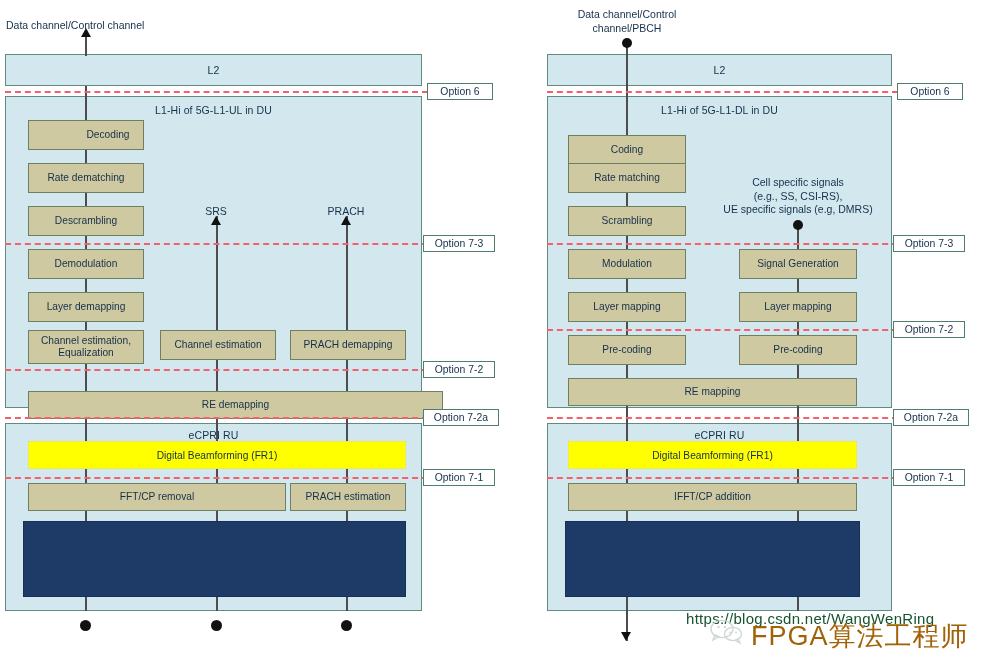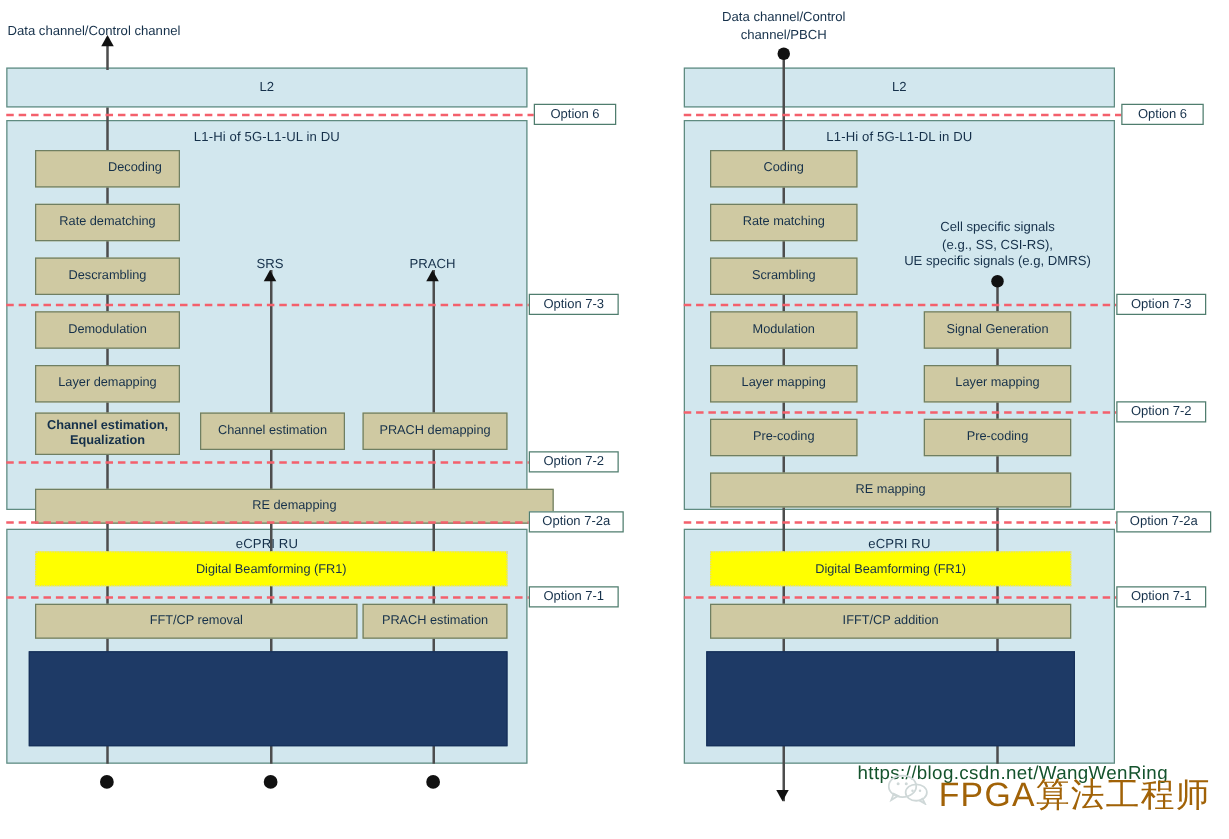--- a/index.html
+++ b/index.html
@@ -168,21 +168,21 @@
     <div class="abs vline" style="left:85px;top:86px;height:525px;"></div>
     <div class="abs vline" style="left:216px;top:216px;height:395px;"></div>
     <div class="abs vline" style="left:346px;top:216px;height:395px;"></div>
 
     <div class="abs pbox" style="left:28px;top:120px;width:116px;height:30px;padding-left:44px;">Decoding</div>
     <div class="abs pbox" style="left:28px;top:163px;width:116px;height:30px;">Rate dematching</div>
     <div class="abs pbox" style="left:28px;top:206px;width:116px;height:30px;">Descrambling</div>
     <div class="abs pbox" style="left:28px;top:249px;width:116px;height:30px;">Demodulation</div>
     <div class="abs pbox" style="left:28px;top:292px;width:116px;height:30px;">Layer demapping</div>
     <div class="abs pbox" style="left:28px;top:330px;width:116px;height:34px;">
-      <span style="white-space:pre-line;font-weight:bold;">Channel estimation,
+      <span style="white-space:pre-line;">Channel estimation,
 Equalization</span>
     </div>
 
     <div class="flabel" style="left:176px;top:205px;width:80px;">SRS</div>
     <div class="abs uparrow" style="left:211px;top:216px;"></div>
 
     <div class="flabel" style="left:306px;top:205px;width:80px;">PRACH</div>
     <div class="abs uparrow" style="left:341px;top:216px;"></div>
 
     <div class="abs pbox" style="left:160px;top:330px;width:116px;height:30px;">Channel estimation</div>
@@ -233,21 +233,21 @@
     </div>
 
     <div class="abs vline" style="left:626px;top:44px;height:597px;"></div>
     <div class="abs vline" style="left:797px;top:222px;height:389px;"></div>
 
     <div class="flabel" style="left:700px;top:176px;width:196px;">Cell specific signals
 (e.g., SS, CSI-RS),
 UE specific signals (e.g, DMRS)</div>
     <div class="abs dot" style="left:793px;top:220px;width:10px;height:10px;"></div>
 
-    <div class="abs pbox" style="left:568px;top:120px;width:118px;height:30px;">Coding</div>
+    <div class="abs pbox" style="left:568px;top:135px;width:118px;height:30px;">Coding</div>
     <div class="abs pbox" style="left:568px;top:163px;width:118px;height:30px;">Rate matching</div>
     <div class="abs pbox" style="left:568px;top:206px;width:118px;height:30px;">Scrambling</div>
     <div class="abs pbox" style="left:568px;top:249px;width:118px;height:30px;">Modulation</div>
     <div class="abs pbox" style="left:568px;top:292px;width:118px;height:30px;">Layer mapping</div>
     <div class="abs pbox" style="left:568px;top:335px;width:118px;height:30px;">Pre-coding</div>
 
     <div class="abs pbox" style="left:739px;top:249px;width:118px;height:30px;">Signal Generation</div>
     <div class="abs pbox" style="left:739px;top:292px;width:118px;height:30px;">Layer mapping</div>
     <div class="abs pbox" style="left:739px;top:335px;width:118px;height:30px;">Pre-coding</div>
 

